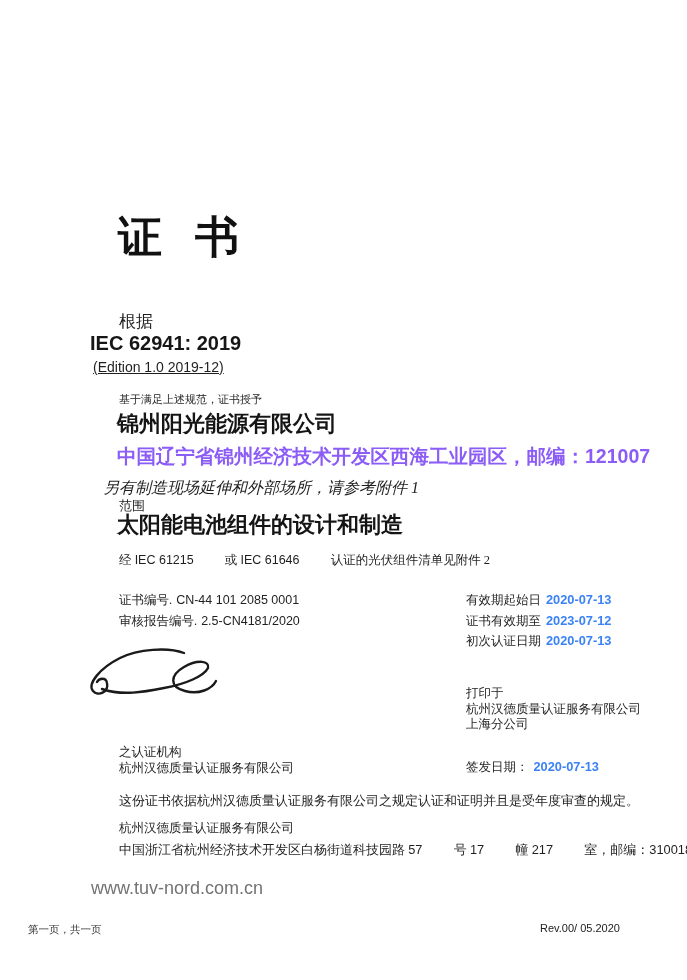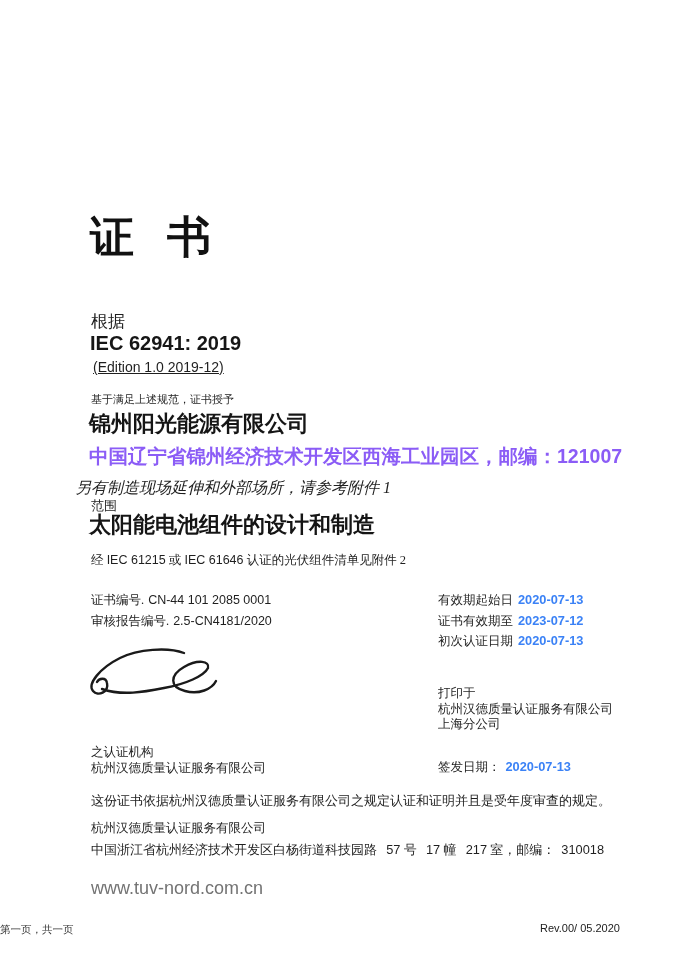--- a/index.html
+++ b/index.html
@@ -7,21 +7,21 @@
     position: relative;
     width: 687px;
     height: 980px;
     margin: 0 auto;
     background: #ffffff;
     color: #1f1f1f;
     font-family: "Liberation Serif", "DejaVu Serif", serif;
     overflow: hidden;
   }
   .abs { position: absolute; white-space: nowrap; }
-  .zh  { font-family: "Liberation Serif", "DejaVu Serif", serif; }
+  .zh  { font-family: "Liberation Serif", "DejaVu Serif", serif; margin-left: 28px; }
   .lat { font-family: "Liberation Sans", "DejaVu Sans", sans-serif; }
 
   .doc-title {
     left: 90px; top: 208px;
     font-size: 44px; font-weight: bold;
     letter-spacing: 2px; word-spacing: 18px;
     color: #111;
   }
 
   .per-label   { left: 91px; top: 310px; font-size: 17px; }
@@ -46,21 +46,21 @@
 
   .signature   { left: 80px; top: 646px; }
 
   .printed-block { left: 438px; top: 686px; font-size: 12.5px; line-height: 15.5px; white-space: normal; width: 230px; }
   .issuer-block  { left: 91px;  top: 745px; font-size: 12.5px; line-height: 15.5px; }
   .issue-date-row{ left: 438px; top: 759px; font-size: 12.5px; }
 
   .legal-note      { left: 91px; top: 792px; font-size: 13px; }
   .contact-company { left: 91px; top: 820px; font-size: 12.5px; }
   .contact-address { left: 91px; top: 841px; font-size: 13px; }
-  .contact-address .lat { font-size: 12.8px; margin-left: 6px; }
+  .contact-address .lat { font-size: 12.8px; }
   .website         { left: 91px; top: 878px; font-size: 18px; color: #737373; }
 
   .footer-page { left: 0; top: 923px; width: 687px; font-size: 10.5px; color: #333; }
   .footer-rev  { left: 540px; top: 922px; font-size: 11px; color: #222; }
 </style>
 </head>
 <body>
 
 <div class="page">
 

